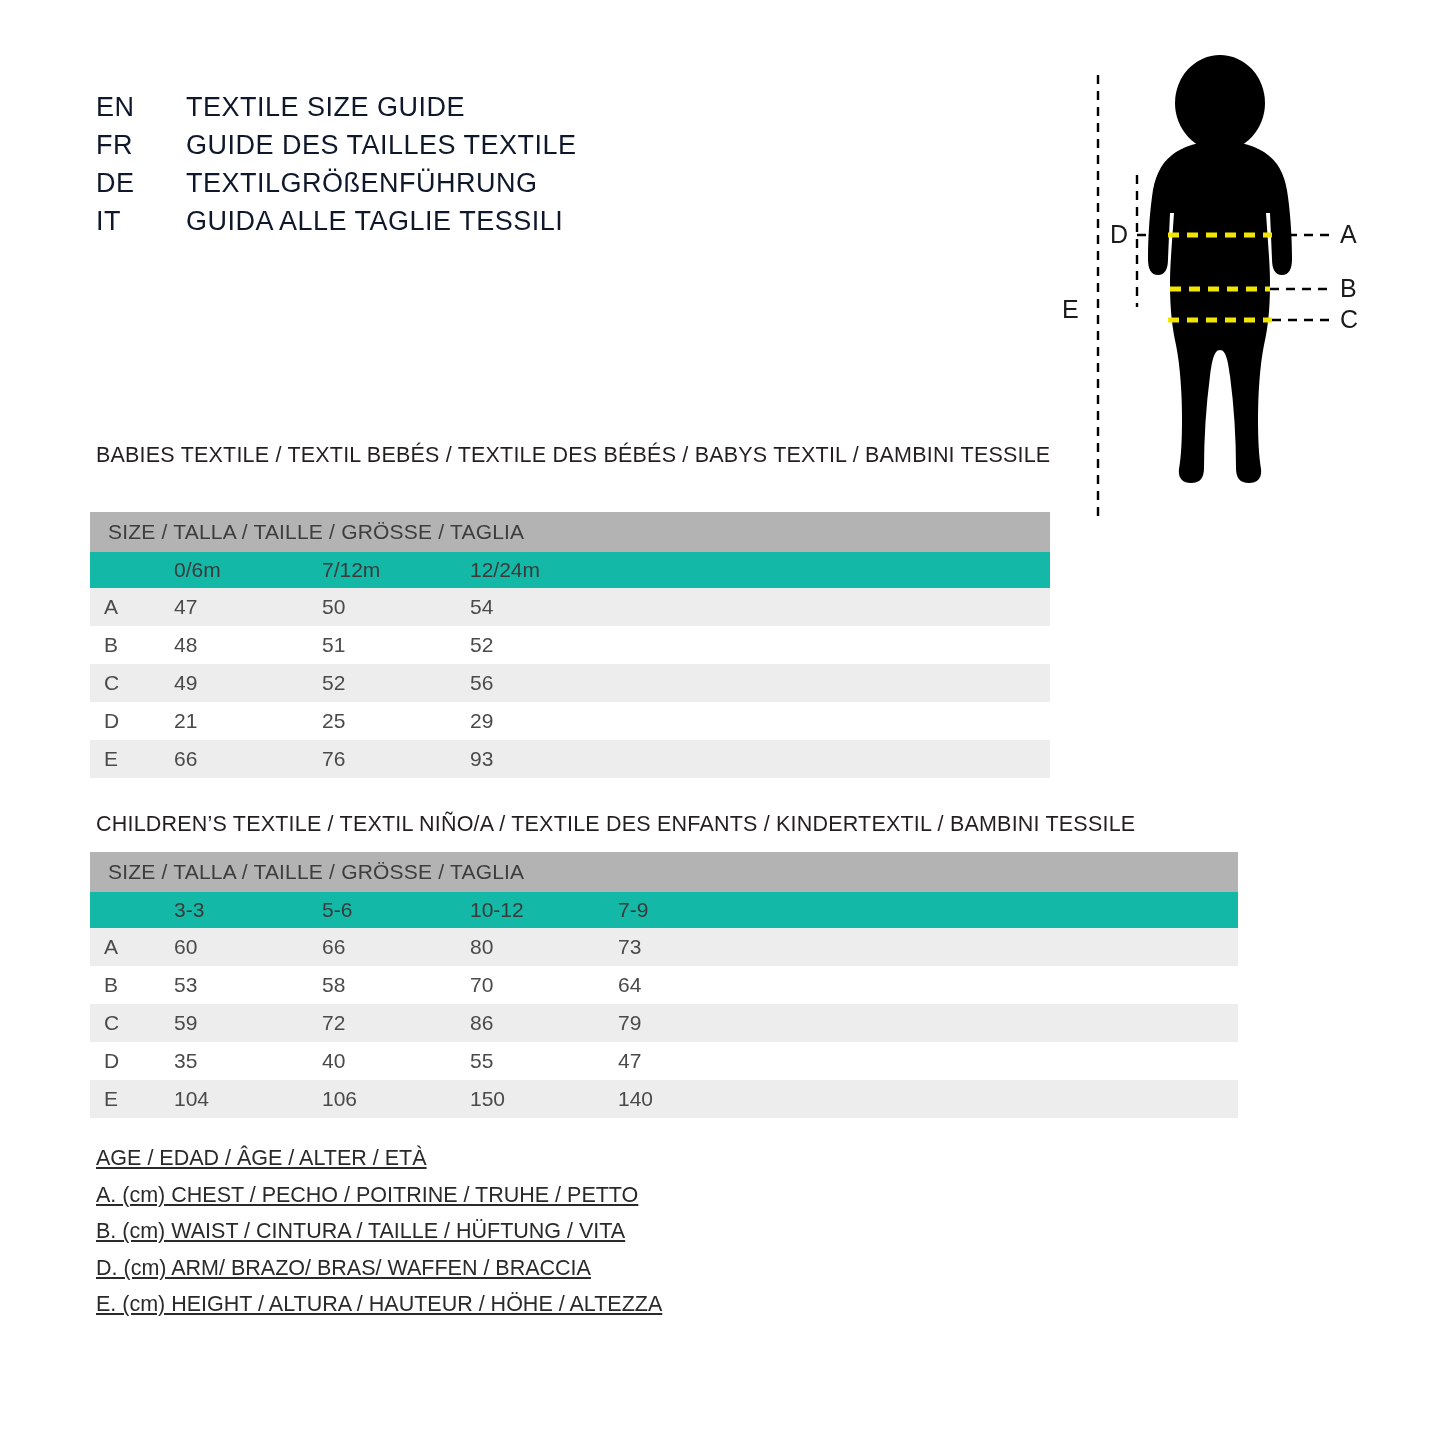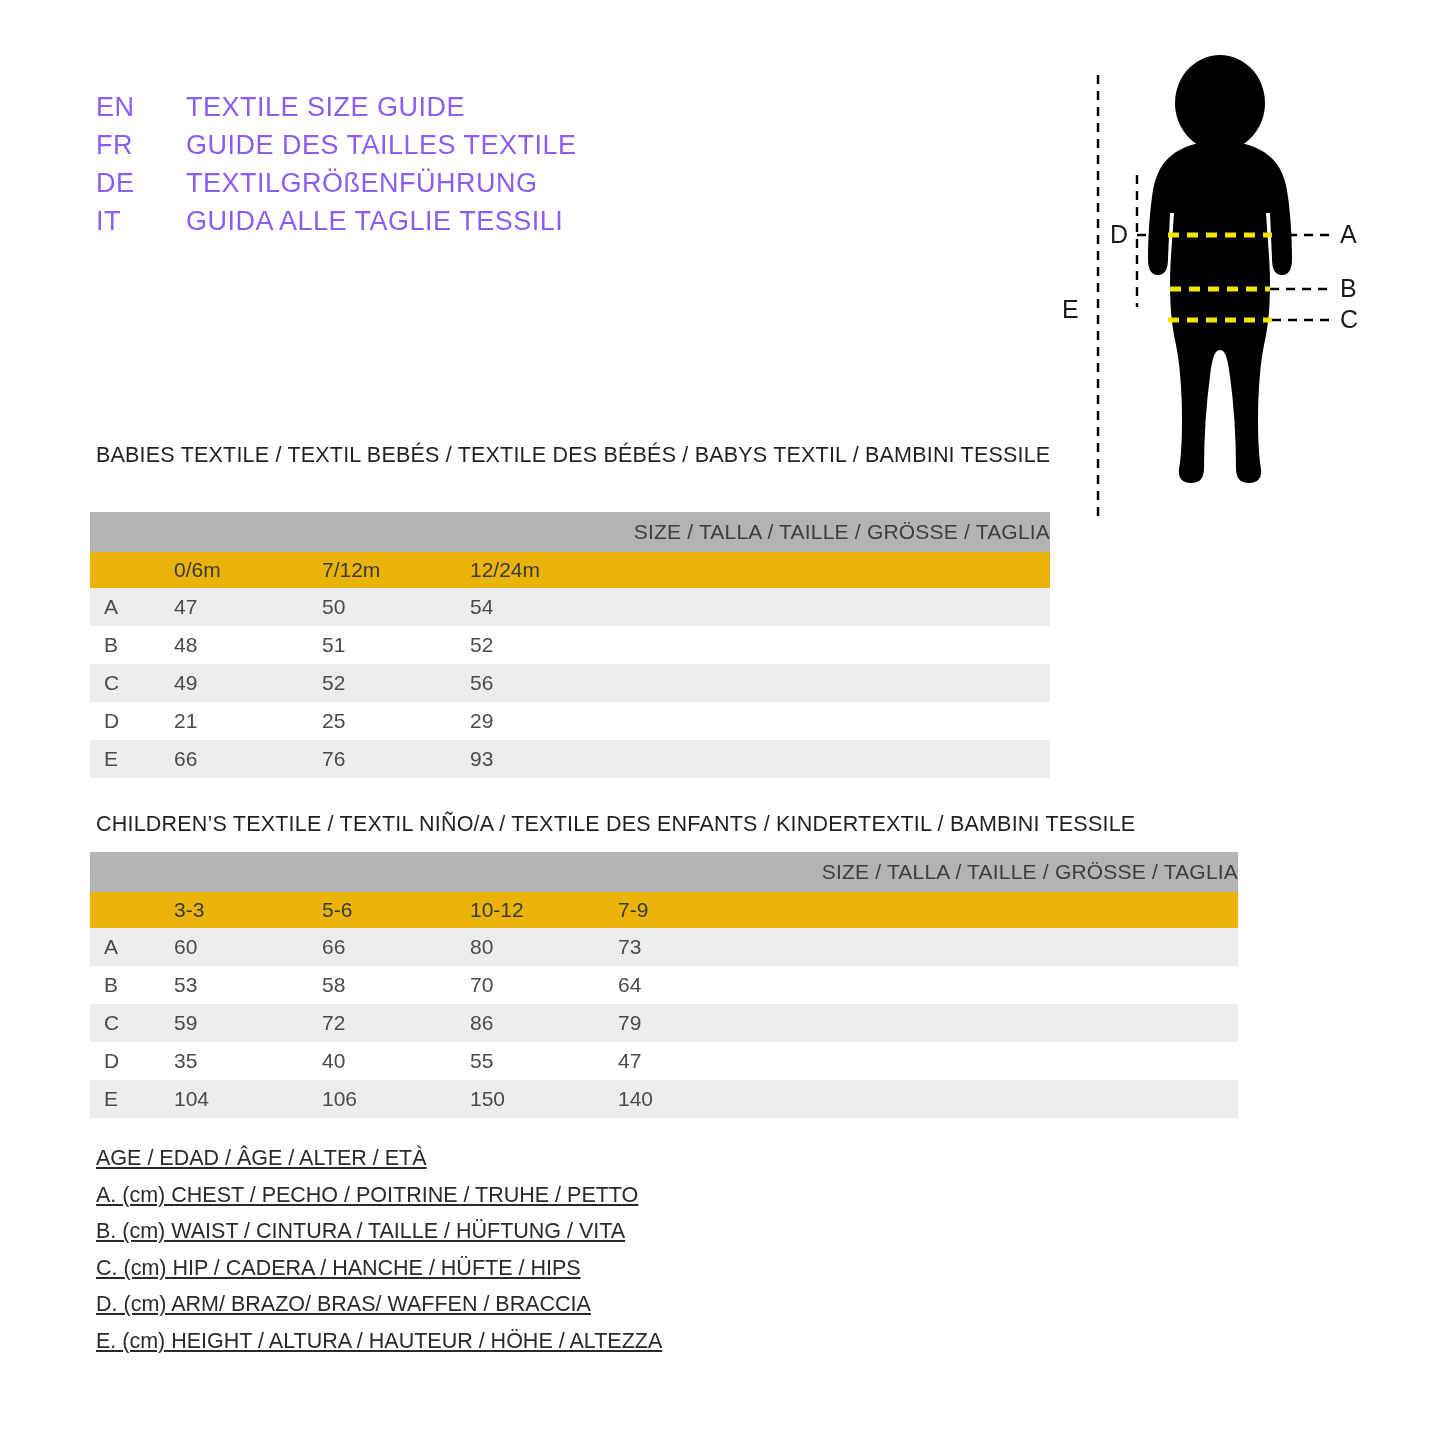--- a/index.html
+++ b/index.html
@@ -22,21 +22,21 @@
     left: 96px;
     top: 92px;
     width: 700px;
   }
   .lang-row {
     display: flex;
     align-items: baseline;
     height: 38px;
     font-size: 27px;
     letter-spacing: 0.5px;
-    color: #8b5cf6;
+    color: #0f172a;
   }
   .lang-code {
     width: 90px;
     flex: 0 0 90px;
   }
   .lang-title {
     flex: 1 1 auto;
   }
 
   
@@ -71,24 +71,23 @@
   }
   #babies-table { left: 90px; top: 512px; width: 960px; }
   #children-table { left: 90px; top: 852px; width: 1148px; }
 
   table.size-table tr.head-row td {
     background: #b3b3b3;
     color: #3d3d3d;
     font-size: 21px;
     padding: 8px 0 8px 18px;
     letter-spacing: 0.2px;
-    text-align: right;
   }
   table.size-table tr.sub-row td {
-    background: #eab308;
+    background: #14b8a6;
     padding: 6px 0 6px 0;
     color: #3a3a3a;
   }
   table.size-table tr.data-row td {
     padding: 7px 0 7px 0;
     color: #4a4a4a;
   }
   table.size-table tr.band-grey td { background: #ededed; }
   table.size-table tr.band-white td { background: #ffffff; }
 
@@ -311,16 +310,15 @@
     <td class="c-v">140</td>
     <td class="c-pad"></td>
   </tr>
 </tbody>
   </table>
 
 <div class="legend">
   <div>AGE / EDAD / ÂGE / ALTER / ETÀ</div>
   <div>A. (cm) CHEST / PECHO / POITRINE / TRUHE / PETTO</div>
   <div>B. (cm) WAIST / CINTURA / TAILLE / HÜFTUNG / VITA</div>
-  <div>C. (cm) HIP / CADERA / HANCHE / HÜFTE / HIPS</div>
   <div>D. (cm) ARM/ BRAZO/ BRAS/ WAFFEN / BRACCIA</div>
   <div>E. (cm) HEIGHT / ALTURA / HAUTEUR / HÖHE / ALTEZZA</div>
 </div>
 
 </body></html>

